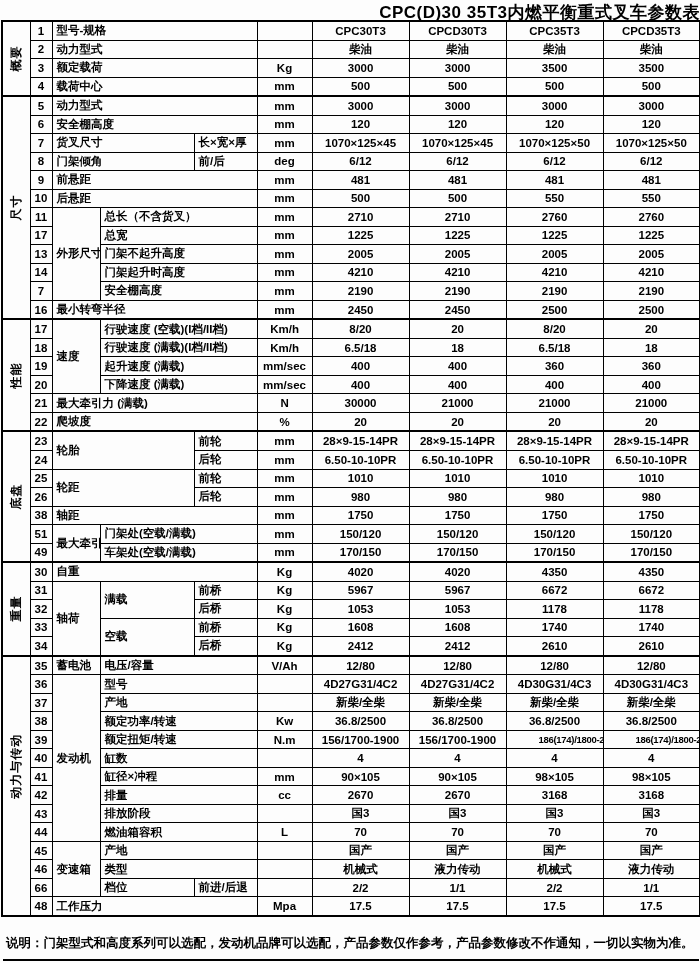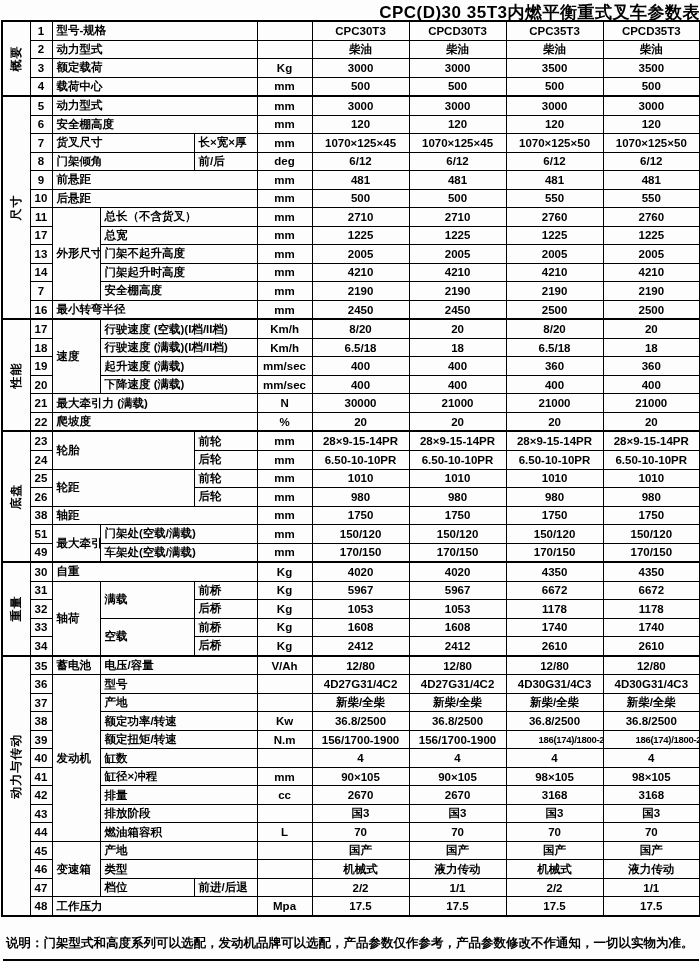--- a/index.html
+++ b/index.html
@@ -472,21 +472,21 @@
       <tr>
         <td>46</td>
         <td class="lbl" colspan="2">类型</td>
         <td></td>
         <td>机械式</td>
         <td>液力传动</td>
         <td>机械式</td>
         <td>液力传动</td>
       </tr>
       <tr>
-        <td>47</td>
+        <td>66</td>
         <td class="lbl">档位</td>
         <td class="lbl">前进/后退</td>
         <td></td>
         <td>2/2</td>
         <td>1/1</td>
         <td>2/2</td>
         <td>1/1</td>
       </tr>
       <tr>
         <td>48</td>

